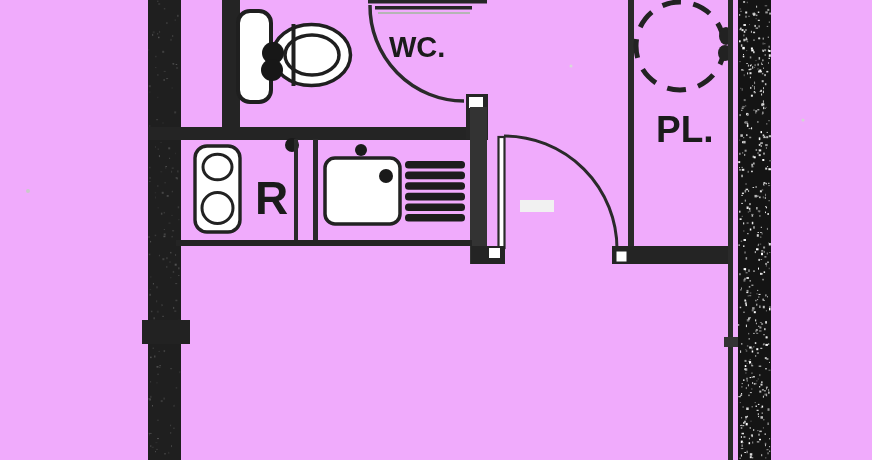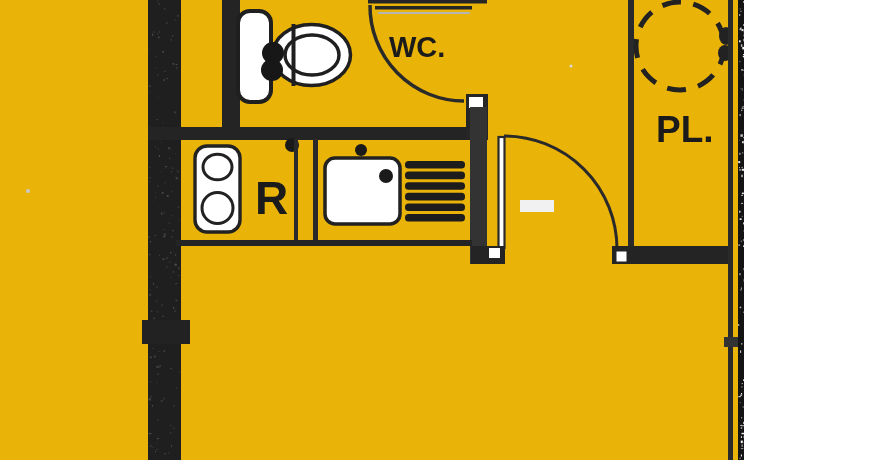--- a/index.html
+++ b/index.html
@@ -1,16 +1,16 @@
 <!DOCTYPE html>
 <html><head>
 <meta charset="utf-8">
 <style>
   html,body{margin:0;padding:0;background:#ffffff;}
-  .page{position:relative;width:744px;height:460px;background:#eab308;overflow:hidden;filter:blur(0.35px);}
+  .page{position:relative;width:872px;height:460px;background:#f0abfc;overflow:hidden;filter:blur(0.35px);}
   svg{position:absolute;top:0;left:0;}
   text{font-family:"Liberation Sans",sans-serif;fill:#1b1b1b;}
 </style>
 </head>
 <body>
 <div class="page">
 <svg width="872" height="460" viewBox="0 0 872 460">
   <defs>
     <pattern id="spk" width="17" height="23" patternUnits="userSpaceOnUse">
       <rect width="17" height="23" fill="#101010"></rect>

